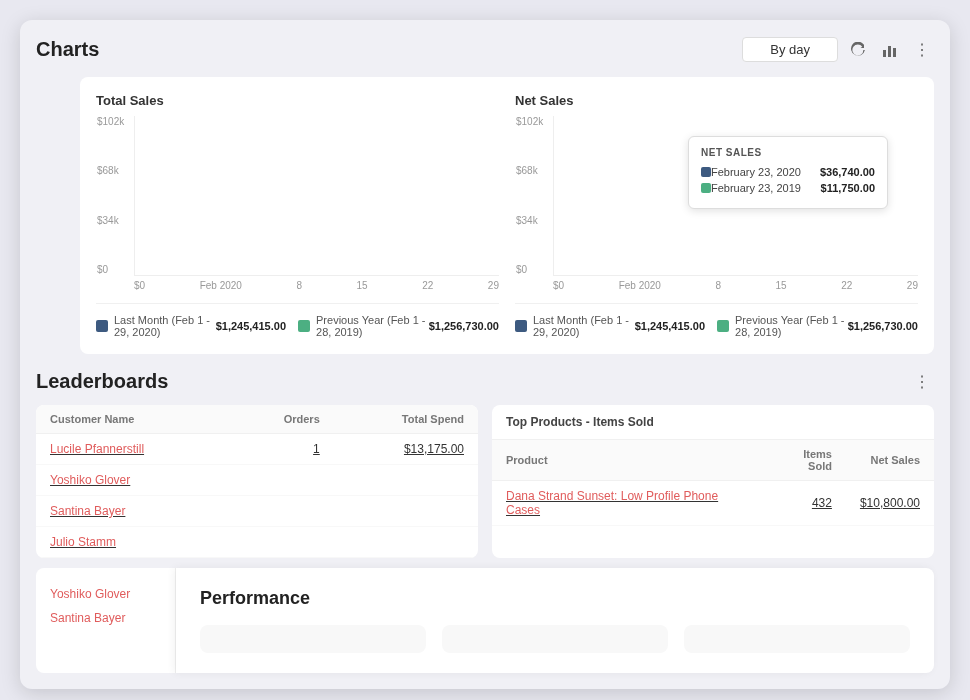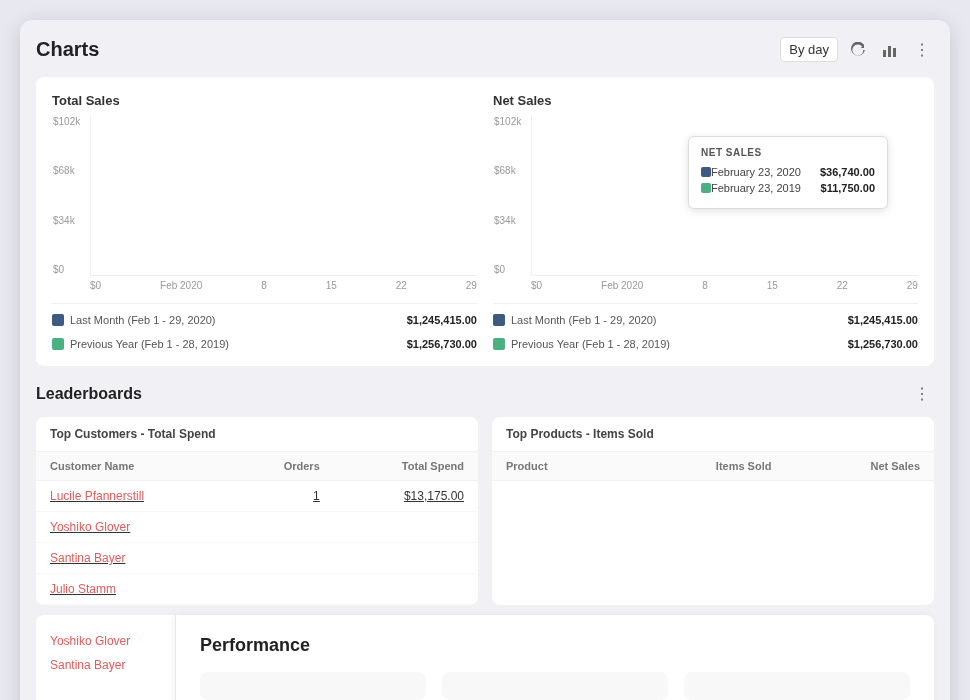--- a/index.html
+++ b/index.html
@@ -32,21 +32,21 @@
     }
     .header-controls {
       display: flex;
       align-items: center;
       gap: 8px;
     }
     .by-day-btn {
       background: white;
       border: 1px solid #ddd;
       border-radius: 4px;
-      padding: 4px 8px;
+      padding: 4px 27px;
       font-size: 13px;
       color: #333;
       cursor: pointer;
     }
     .icon-btn {
       background: none;
       border: none;
       cursor: pointer;
       color: #666;
       padding: 4px;
@@ -54,20 +54,21 @@
       display: flex;
       align-items: center;
     }
 
     
     .charts-section {
       background: white;
       border-radius: 8px;
       padding: 16px;
       margin-bottom: 14px;
+      margin-left: 44px;
     }
     .charts-grid {
       display: grid;
       grid-template-columns: 1fr 1fr;
       gap: 16px;
     }
     .chart-card {
       position: relative;
     }
     .chart-title {
@@ -116,21 +117,20 @@
     }
     .bar {
       flex: 1;
       border-radius: 1px 1px 0 0;
     }
     .bar-dark { background: #3d5a80; }
     .bar-green { background: #4caf82; }
 
     .chart-legend {
       display: flex;
-      flex-direction: column;
       gap: 12px;
       margin-top: 12px;
       padding-top: 10px;
       border-top: 1px solid #f0f0f0;
     }
     .legend-item {
       display: flex;
       align-items: center;
       justify-content: space-between;
       font-size: 11px;
@@ -197,21 +197,21 @@
       height: 10px;
       border-radius: 2px;
     }
     .section-header {
       display: flex;
       align-items: center;
       justify-content: space-between;
       margin-bottom: 10px;
     }
     .section-title {
-      font-size: 16px;
+      font-size: 20px;
       font-weight: 600;
       color: #222;
     }
     .leaderboards-grid {
       display: grid;
       grid-template-columns: 1fr 1fr;
       gap: 14px;
     }
     .leaderboard-card {
       background: white;
@@ -633,21 +633,20 @@
   <div class="bottom-section leaderboards-with-overlay">
 
     <div>
       <div class="section-header">
         <h2 class="section-title">Leaderboards</h2>
         <button class="icon-btn">⋮</button>
       </div>
       <div class="leaderboards-grid">
 
         <div class="leaderboard-card">
-          <div class="lb-header">Top Customers - Total Spend</div>
           <table class="lb-table">
             <thead>
               <tr>
                 <th>Customer Name</th>
                 <th class="right">Orders</th>
                 <th class="right">Total Spend</th>
               </tr>
             </thead>
             <tbody id="top-customers-body">
             <tr>
@@ -678,20 +677,25 @@
           <div class="lb-header">Top Products - Items Sold</div>
           <table class="lb-table">
             <thead>
               <tr>
                 <th>Product</th>
                 <th class="right">Items Sold</th>
                 <th class="right">Net Sales</th>
               </tr>
             </thead>
             <tbody id="top-products-body">
+                <tr>
+                  <td><a class="lb-link" href="#">Dana Strand Sunset: Low Profile Phone Cases</a></td>
+                  <td class="right">432</td>
+                  <td class="right">$10,800.00</td>
+                </tr>
               </tbody>
           </table>
         </div>
       </div>
     </div>
 
     <div style="position:relative; margin-top: 10px; display:flex;">
 
       <div style="width:140px; background:white; border-radius:8px 0 0 8px; padding: 14px 14px; border-right: 1px solid #f0f0f0;">
         <div style="font-size:12px; color:#e05c5c; padding: 5px 0; cursor:pointer;">Yoshiko Glover</div>

